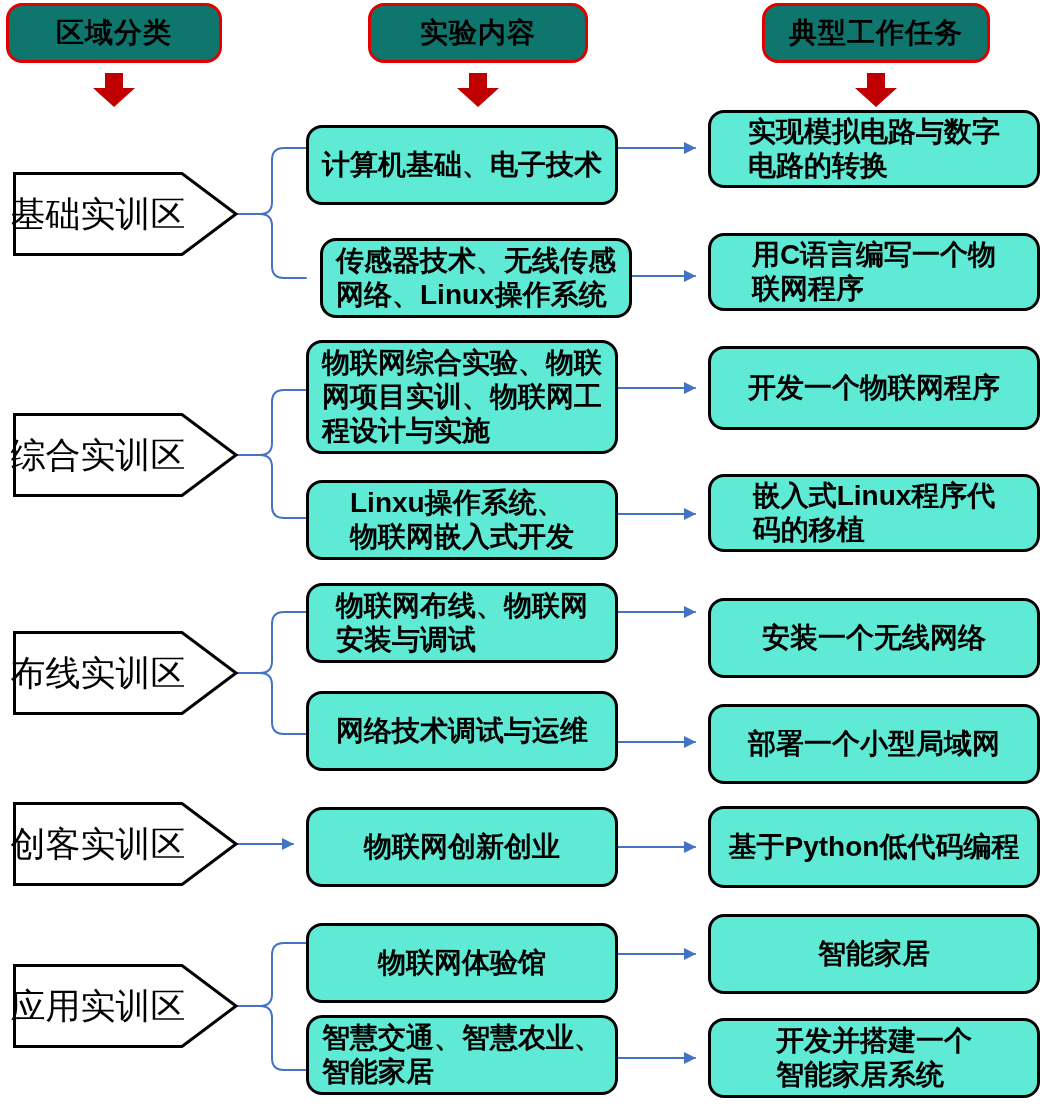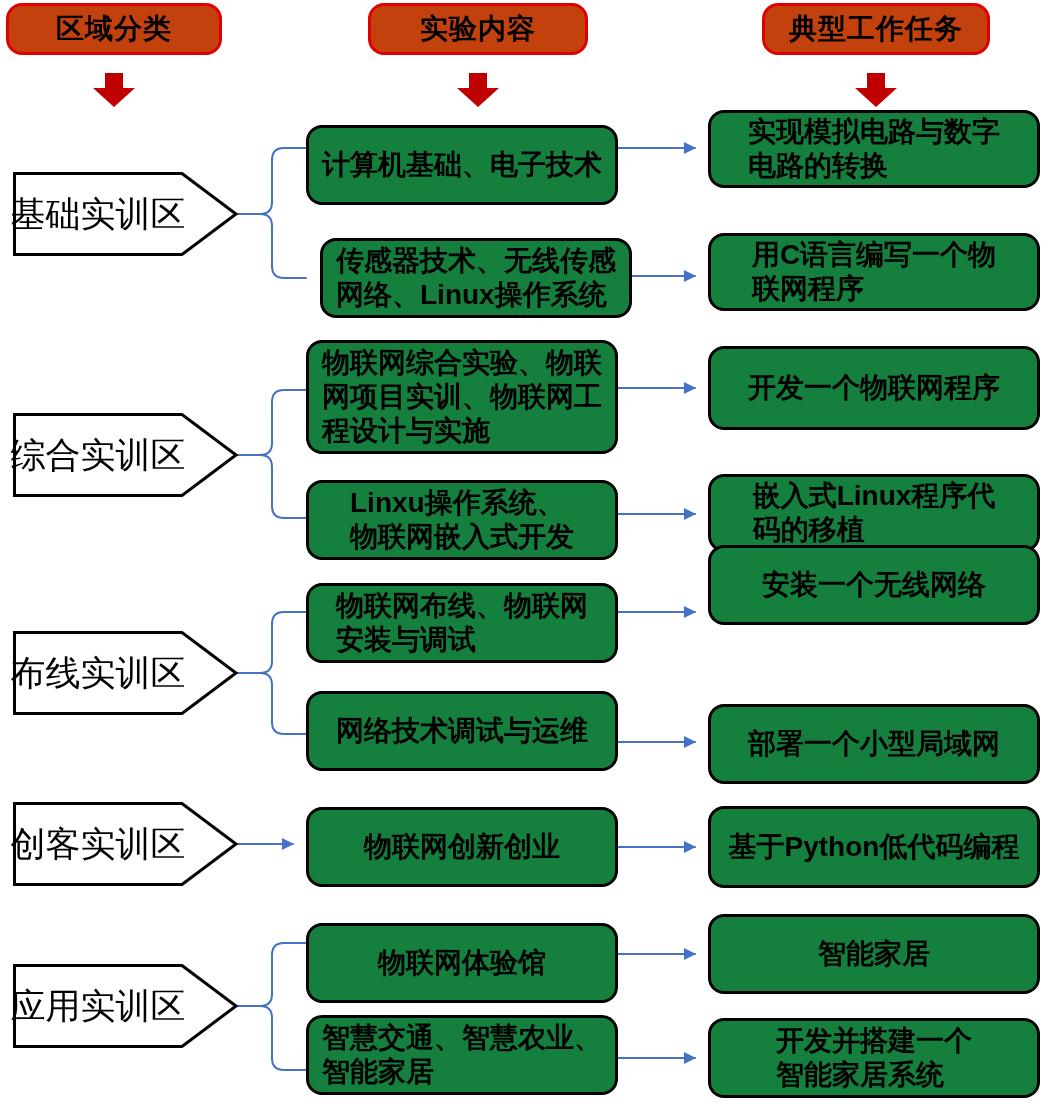--- a/index.html
+++ b/index.html
@@ -16,40 +16,40 @@
     width:1059px;height:1111px;position:relative;overflow:hidden;
   }
   #stage{position:absolute;left:0;top:0;width:1059px;height:1111px;}
   
   #connector-layer{position:absolute;left:0;top:0;z-index:0;}
   #connector-layer path{stroke:var(--connector-blue);stroke-width:2;fill:none;stroke-linejoin:round;stroke-linecap:round;}
   #connector-layer path.arrowline{marker-end:url(#ah);}
   #ah path{fill:var(--connector-blue);stroke:none;}
   
   .header{
-    position:absolute;z-index:2;height:52px;
-    border:3px solid var(--header-border);border-radius:16px;background:#c2410c;
+    position:absolute;z-index:2;height:60px;
+    border:3px solid var(--header-border);border-radius:16px;background:#0f766e;
     display:flex;align-items:center;justify-content:center;
   }
   .header span{font-size:28px;font-weight:700;color:#000;letter-spacing:1px;}
   
   .red-arrow{position:absolute;z-index:2;}
   .red-arrow polygon{fill:var(--arrow-red);}
   
   .pent{position:absolute;z-index:1;width:226px;height:84px;}
   .pent svg{position:absolute;left:0;top:0;width:100%;height:100%;}
   .pent polygon{fill:#fff;stroke:var(--box-border);stroke-width:3;}
   .pent-label{
     position:absolute;left:0;top:0;width:170px;height:84px;
     display:flex;align-items:center;justify-content:center;
     font-size:35px;font-weight:400;color:#000;white-space:nowrap;
   }
   
   .node{
-    position:absolute;z-index:1;background:#15803d;
+    position:absolute;z-index:1;background:#5eead4;
     border:3px solid var(--box-border);border-radius:16px;
     display:flex;align-items:center;justify-content:center;
     padding:2px 8px;
   }
   .box-text{
     font-size:28px;font-weight:700;color:#000;
     line-height:34px;white-space:pre-line;text-align:left;
   }
 </style>
 </head>
@@ -182,21 +182,21 @@
     <span class="box-text">用C语言编写一个物
 联网程序</span>
   </div>
   <div class="node" style="left:708px;top:346px;width:332px;height:84px">
     <span class="box-text">开发一个物联网程序</span>
   </div>
   <div class="node" style="left:708px;top:474px;width:332px;height:78px">
     <span class="box-text">嵌入式Linux程序代
 码的移植</span>
   </div>
-  <div class="node" style="left:708px;top:545px;width:332px;height:80px">
+  <div class="node" style="left:708px;top:598px;width:332px;height:80px">
     <span class="box-text">安装一个无线网络</span>
   </div>
   <div class="node" style="left:708px;top:704px;width:332px;height:80px">
     <span class="box-text">部署一个小型局域网</span>
   </div>
   <div class="node" style="left:708px;top:806px;width:332px;height:82px">
     <span class="box-text">基于Python低代码编程</span>
   </div>
   <div class="node" style="left:708px;top:914px;width:332px;height:80px">
     <span class="box-text">智能家居</span>

